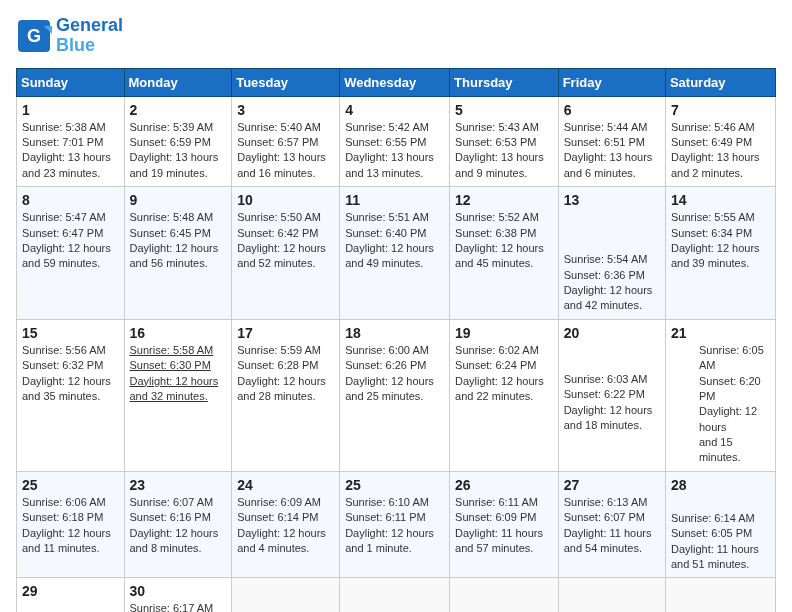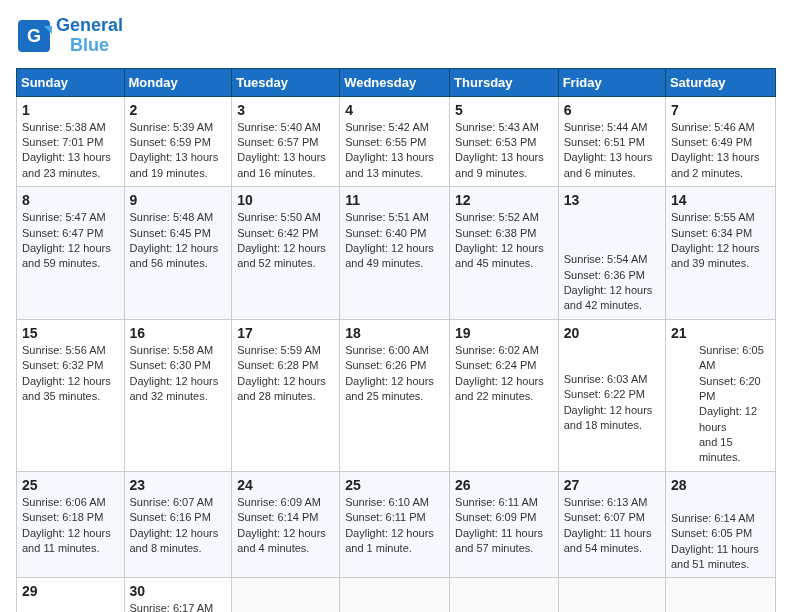--- a/index.html
+++ b/index.html
@@ -18,21 +18,20 @@
     }
     .logo {
       display: flex;
       align-items: center;
     }
     .logo-text {
       font-size: 18px;
       font-weight: bold;
       color: #333;
       line-height: 1.1;
-      text-align: center;
     }
     .logo-text span {
       color: #1a6fc4;
     }
     .logo-icon {
       width: 36px;
       height: 36px;
       margin-right: 4px;
     }
     .title-block {
@@ -227,21 +226,21 @@
       <tr>
         <td>
           <span class="day-number">15</span>
           <div class="day-info" style="white-space: pre-line;">Sunrise: 5:56 AM
 Sunset: 6:32 PM
 Daylight: 12 hours
 and 35 minutes.</div>
         </td>
         <td>
           <span class="day-number">16</span>
-          <div class="day-info" style="white-space: pre-line;">Sunrise: 5:58 AM
+          <div class="day-info" style="white-space: pre-line; text-decoration: underline;">Sunrise: 5:58 AM
 Sunset: 6:30 PM
 Daylight: 12 hours
 and 32 minutes.</div>
         </td>
         <td>
           <span class="day-number">17</span>
           <div class="day-info" style="white-space: pre-line;">Sunrise: 5:59 AM
 Sunset: 6:28 PM
 Daylight: 12 hours
 and 28 minutes.</div>

